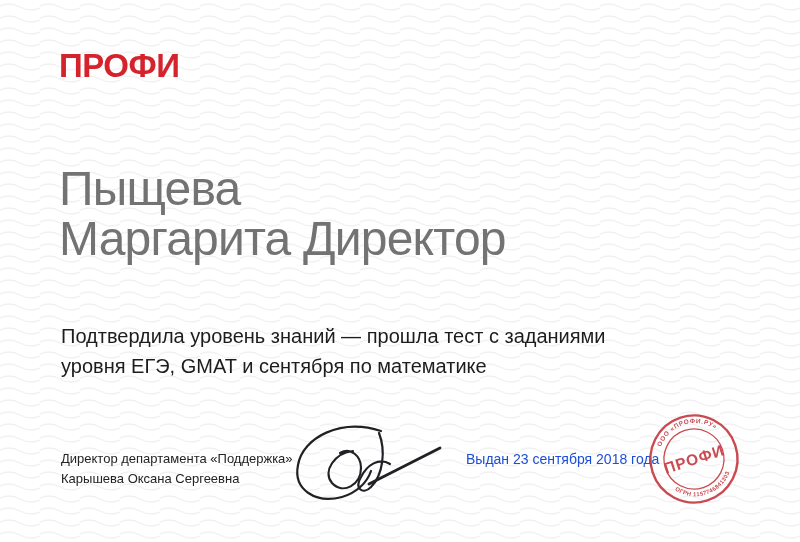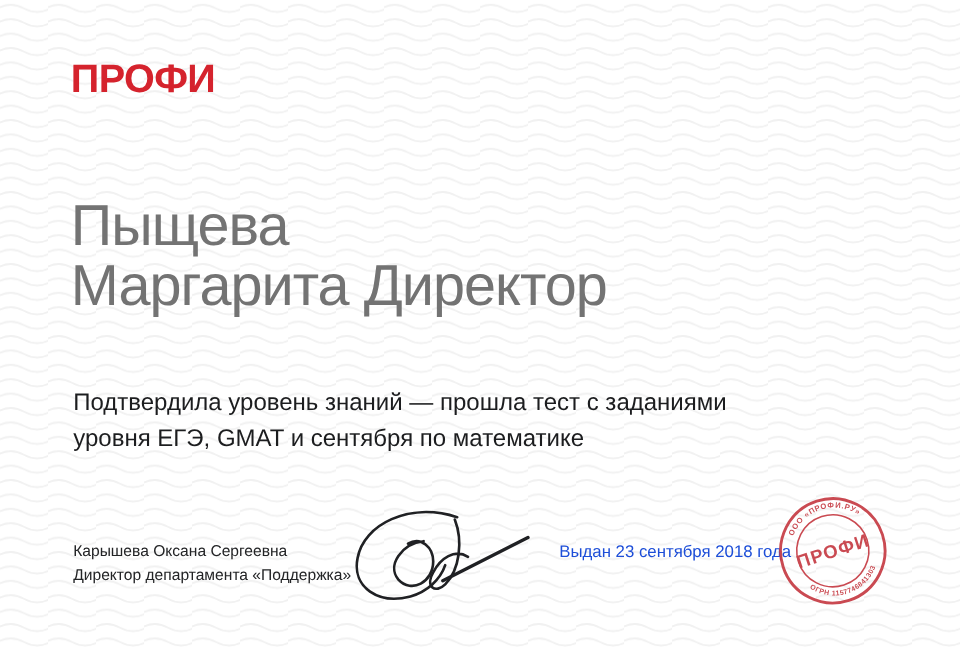--- a/index.html
+++ b/index.html
@@ -99,22 +99,22 @@
   <div>Пыщева</div>
   <div>Маргарита Директор</div>
 </div>
 
 <div class="layer description">
   <div>Подтвердила уровень знаний — прошла тест с заданиями</div>
   <div>уровня ЕГЭ, GMAT и сентября по математике</div>
 </div>
 
 <div class="layer signatory">
+  <div>Директор департамента «Поддержка»</div>
   <div>Карышева Оксана Сергеевна</div>
-  <div>Директор департамента «Поддержка»</div>
 </div>
 
 <div class="layer signature-wrap">
   <svg width="170" height="95" viewBox="0 0 170 95" aria-hidden="true">
     <g fill="none" stroke="#202124" stroke-width="2.2" stroke-linecap="round" stroke-linejoin="round">
       <path d="M 98 18 C 58 5, 20 24, 15 52 C 10 77, 33 91, 59 84 C 73 80, 84 70, 88 58"></path>
       <path d="M 70 38 C 52 40, 39 58, 49 70 C 60 82, 78 72, 78 55 C 78 43, 68 34, 57 40"></path>
       <path d="M 96 20 C 103 38, 100 62, 88 74 C 80 82, 71 76, 78 64 C 84 52, 96 44, 107 51"></path>
       <path d="M 86 71 L 157 35" stroke-width="2.8"></path>
     </g>

